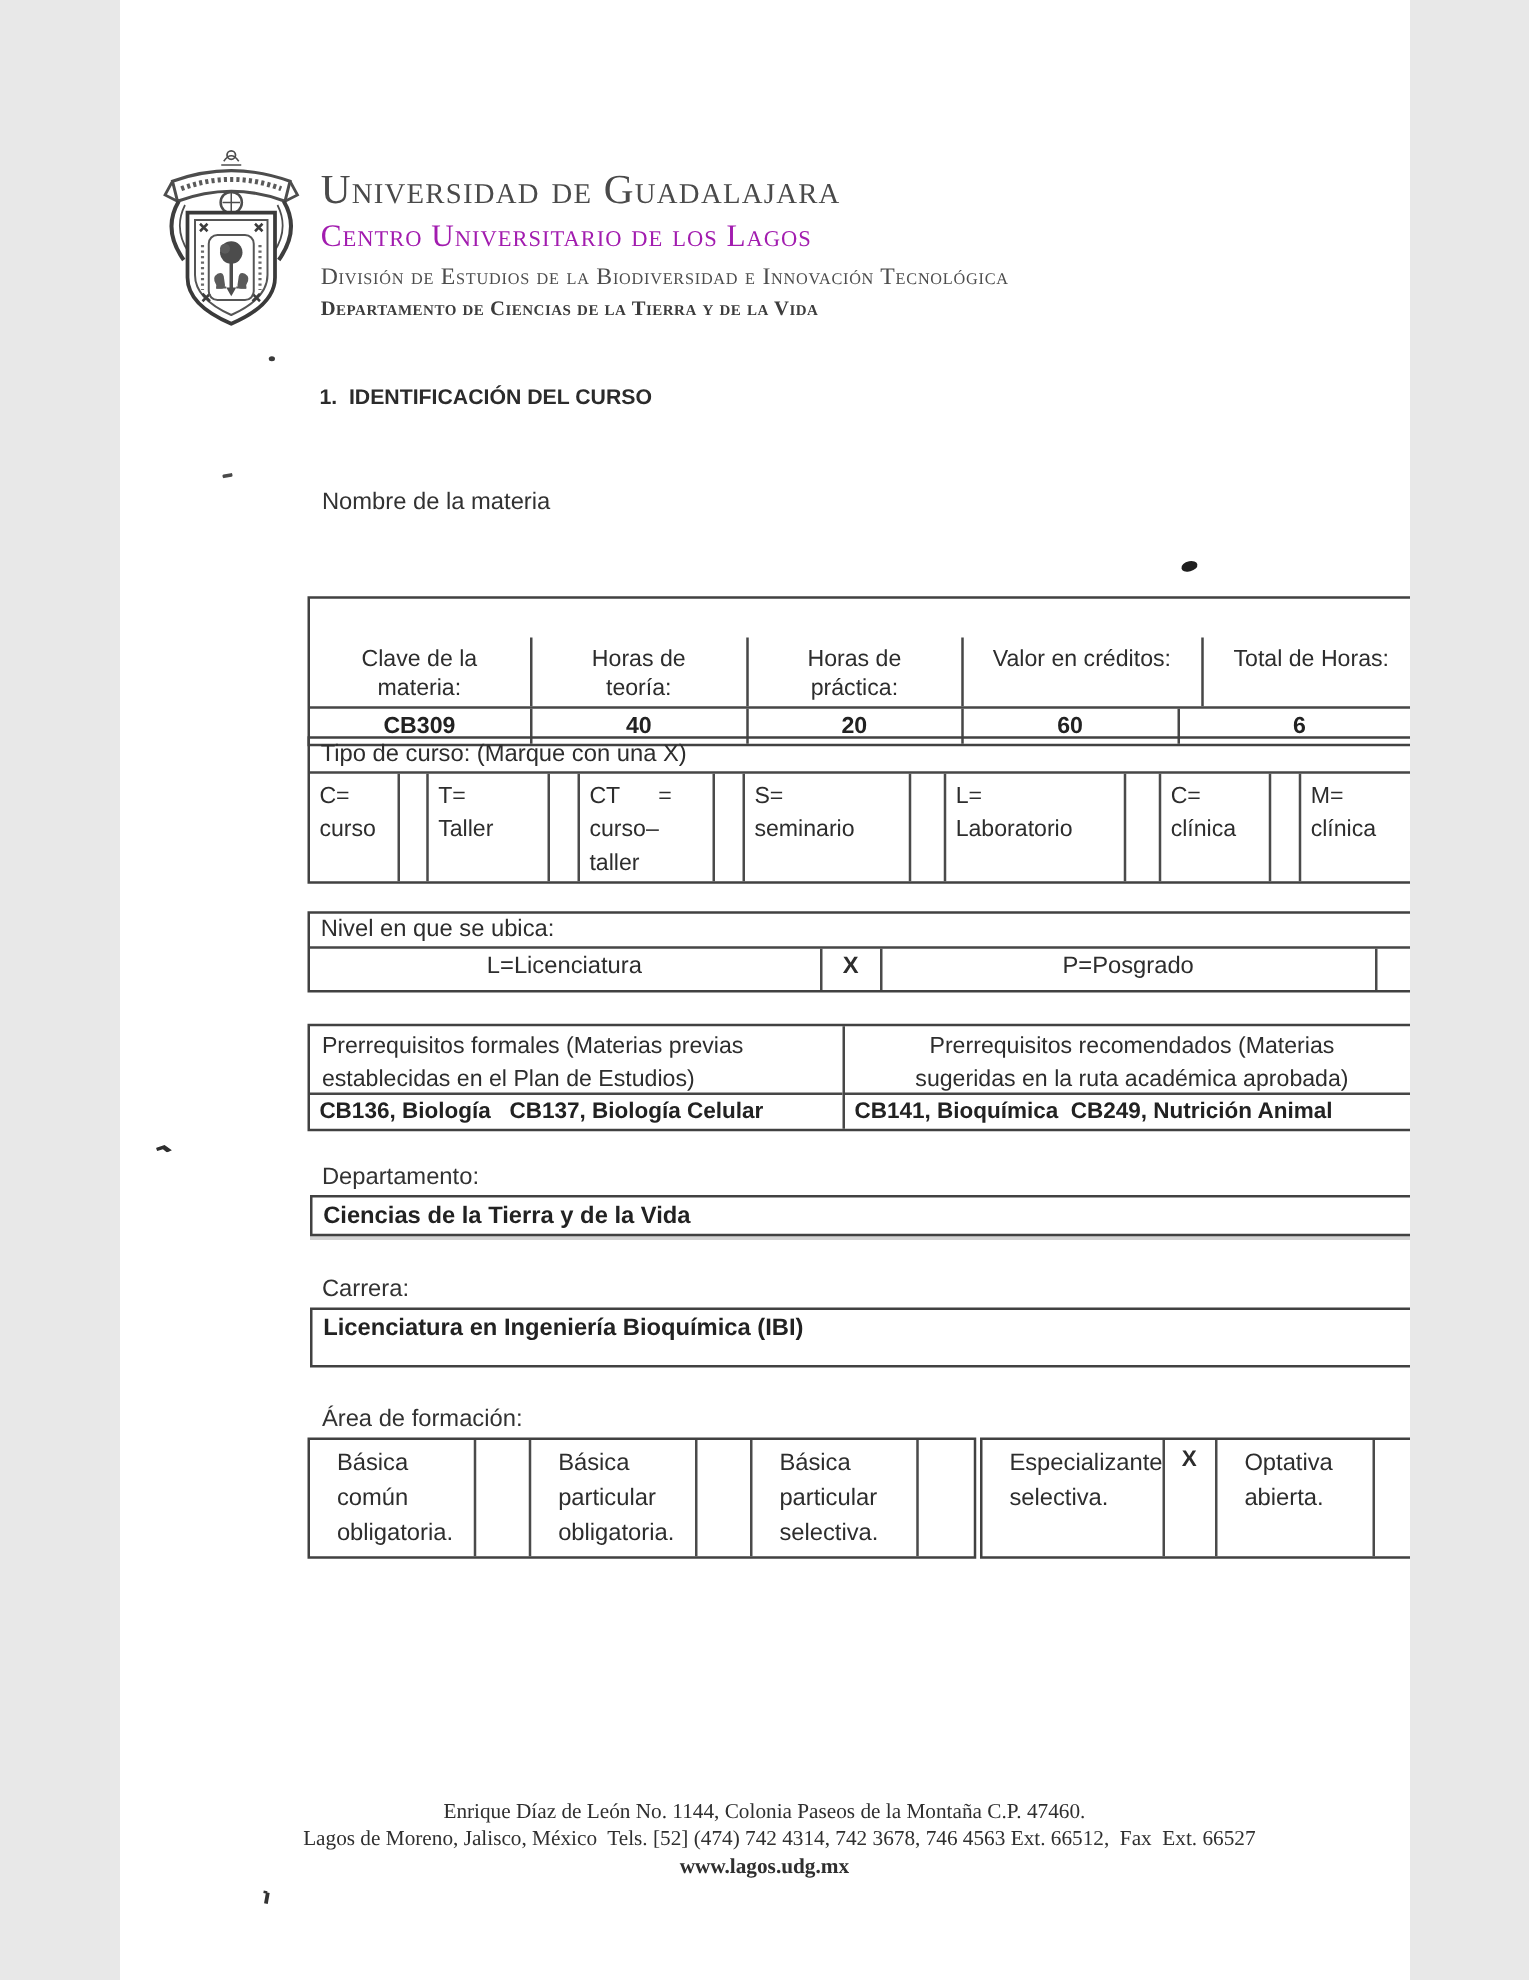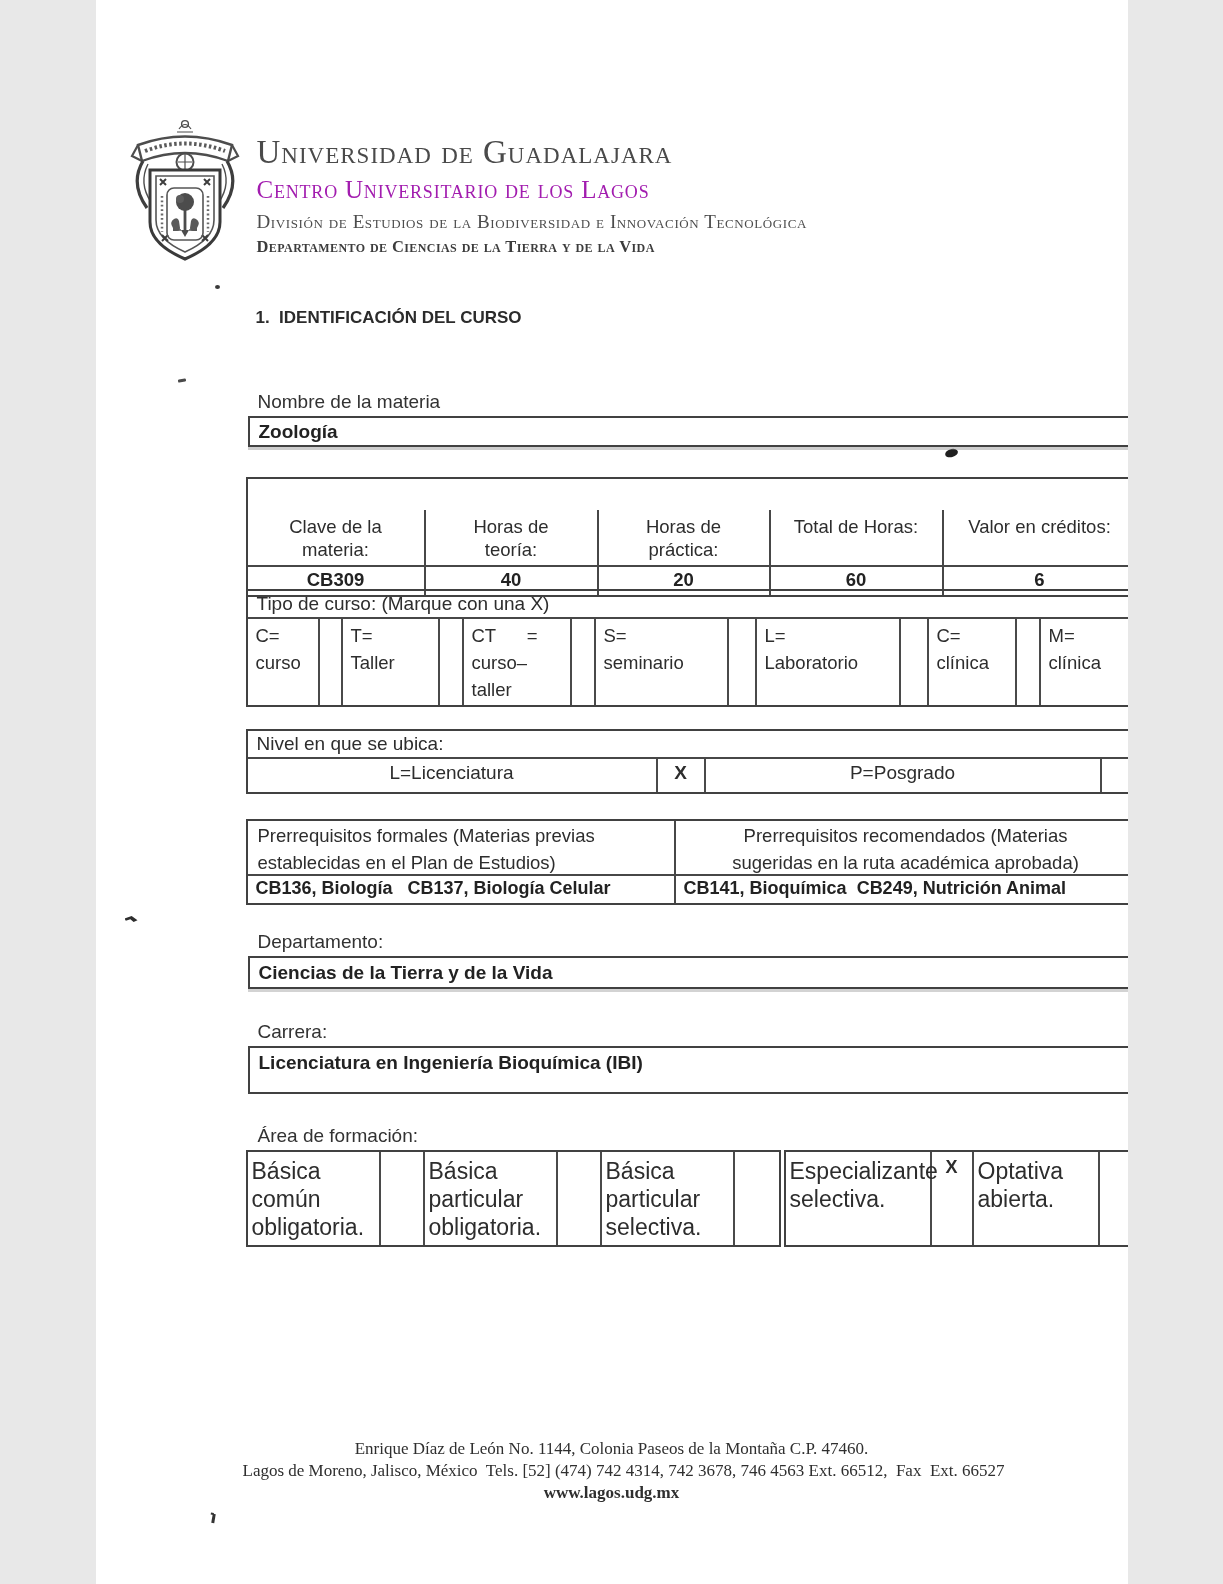--- a/index.html
+++ b/index.html
@@ -78,21 +78,21 @@
                box-shadow:0 3px 0 rgba(130,130,130,.35); font-size:19px; font-weight:bold; padding:4px 9px; color:#222; }
   .carrera-label { left:162px; top:1021px; }
   .carrera-box { left:152px; top:1046px; width:893px; height:48px; border:2px solid #414141;
                  font-size:19px; font-weight:bold; padding:4px 9px; color:#222; }
 
   
   .area-label { left:162px; top:1125px; }
   .area-row { left:150px; top:1150px; width:896px; display:flex; }
   .area-box { border:2px solid #414141; display:flex; height:97px; }
   .area-gap { width:9px; }
-  .af-label { padding:5px 4px; font-size:23px; line-height:28px; border-right:2px solid #4a4a4a; }
+  .af-label { padding:5px 22px; font-size:19px; line-height:28px; border-right:2px solid #4a4a4a; }
   .af-mark { border-right:2px solid #4a4a4a; text-align:center; font-weight:bold; font-size:18px; padding-top:5px; }
   .area-box > div:last-child { border-right:none; }
   .afl{width:133px;} .afm{width:44px;}
   .afl3{width:146px;} .afm3{width:42px;} .afl4{width:126px;} .afm4{width:40px;}
 
   
   .footer { left:0; top:1438px; width:100%; text-align:center;
             font-family:"Liberation Serif", serif; font-size:17px; line-height:22px; color:#2f2f2f; }
   .footer .site { font-weight:bold; }
 
@@ -161,34 +161,31 @@
   <div class="abs hdr">
     <div class="u">Universidad de Guadalajara</div>
     <div class="c">Centro Universitario de los Lagos</div>
     <div class="d">División de Estudios de la Biodiversidad e Innovación Tecnológica</div>
     <div class="dep">Departamento de Ciencias de la Tierra y de la Vida</div>
   </div>
 
   <div class="abs section-title">1.  IDENTIFICACIÓN DEL CURSO</div>
 
   <div class="abs field-label nombre-label">Nombre de la materia</div>
-  <div class="abs nombre-box">
-    <span>Zoología</span>
-  </div>
 
   <div class="abs itable">
     <div class="it-row it-head">
       <div class="it-cell itc0 ml">Clave de la
 materia:</div>
       <div class="it-cell itc1 ml">Horas de
 teoría:</div>
       <div class="it-cell itc2 ml">Horas de
 práctica:</div>
+      <div class="it-cell itc4 ml">Valor en créditos:</div>
       <div class="it-cell itc3 ml">Total de Horas:</div>
-      <div class="it-cell itc4 ml">Valor en créditos:</div>
     </div>
     <div class="it-row it-vals">
       <div class="it-cell itc0">CB309</div>
       <div class="it-cell itc1">40</div>
       <div class="it-cell itc2">20</div>
       <div class="it-cell itc3">60</div>
       <div class="it-cell itc4">6</div>
     </div>
   </div>
 

